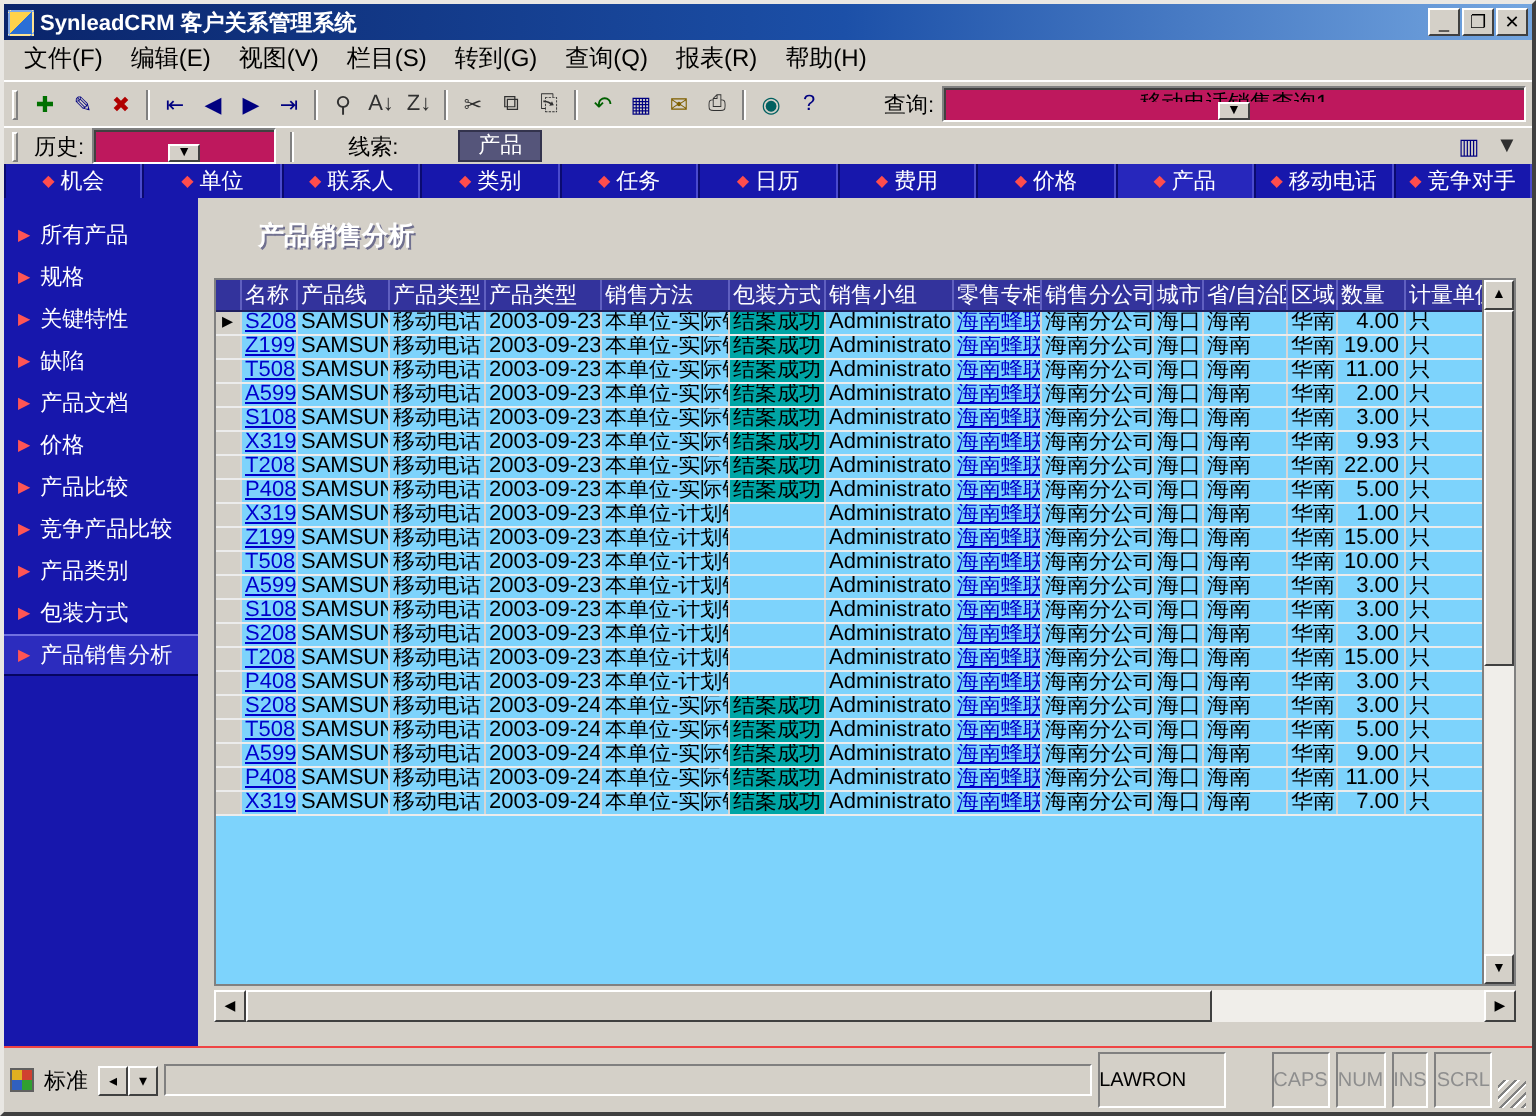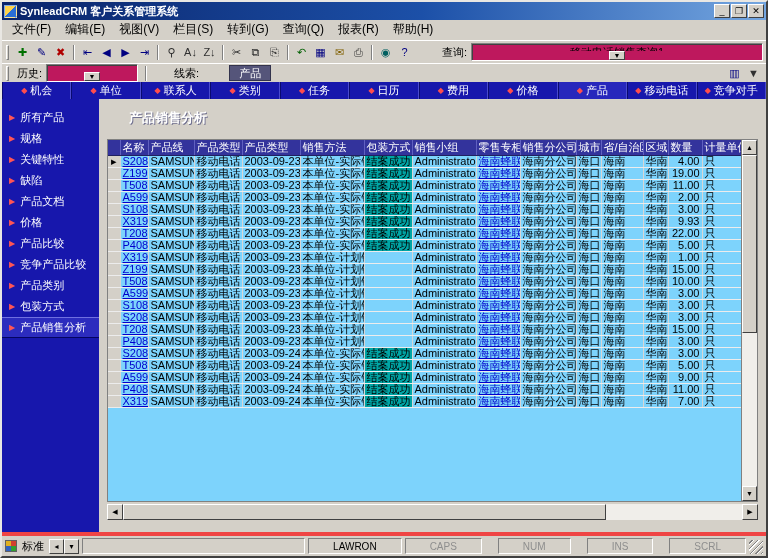--- a/index.html
+++ b/index.html
@@ -89,32 +89,32 @@
   .vtrack{flex:1;position:relative;}
   .vthumb{position:absolute;top:0;left:0;right:0;height:178px;background:#d4d0c8;
           border:1px solid;border-color:#fff #404040 #404040 #fff;}
   .hscroll{flex:0 0 16px;display:flex;margin:2px 0 12px;background:#f0eeea;}
   .hscroll .scroll-btn{flex:0 0 16px;height:16px;}
   .htrack{flex:1;position:relative;}
   .hthumb{position:absolute;left:0;top:0;bottom:0;width:78%;background:#d4d0c8;
           border:1px solid;border-color:#fff #404040 #404040 #fff;}
 
   
-  .statusbar{flex:0 0 20px;display:flex;align-items:center;gap:3px;padding:2px 3px;border-top:4px solid #ef4444;}
+  .statusbar{flex:0 0 20px;display:flex;align-items:center;gap:3px;padding:2px 3px;border-top:1px solid #ef4444;}
   .mode-icon{width:12px;height:12px;background:conic-gradient(#d04030 0 25%,#30a030 0 50%,#3060c0 0 75%,#e0b020 0);
              border:1px solid #606060;}
   .mode-label{font-size:11px;margin:0 2px;}
   .mini-btn{width:15px;height:15px;background:#d4d0c8;border:1px solid;
             border-color:#fff #404040 #404040 #fff;font-size:8px;line-height:11px;padding:0;font-family:inherit;}
   .sb-main{flex:1;height:16px;border:1px solid;border-color:#808080 #fff #fff #808080;}
-  .sb-panel{height:16px;border:1px solid;border-color:#808080 #fff #fff #808080;
-            font-size:10px;padding:0 24px;display:flex;align-items:center;white-space:nowrap;}
+  .sb-panel{height:28px;border:1px solid;border-color:#808080 #fff #fff #808080;
+            font-size:10px;padding:0 0;display:flex;align-items:center;white-space:nowrap;}
   .sb-panel.user{min-width:64px;}
   .sb-panel.dim{color:#8e8e8e;}
-  .sb-ind{display:flex;gap:16px;}
+  .sb-ind{display:flex;gap:3px;margin-left:20px;}
   .resize-grip{width:14px;height:14px;align-self:flex-end;
                background:repeating-linear-gradient(135deg,transparent 0 2px,#808080 2px 3px,#fff 3px 4px);}
 </style>
 </head>
 <body>
 
 <div class="win">
 
   <div class="titlebar">
     <div class="app-icon"></div>

